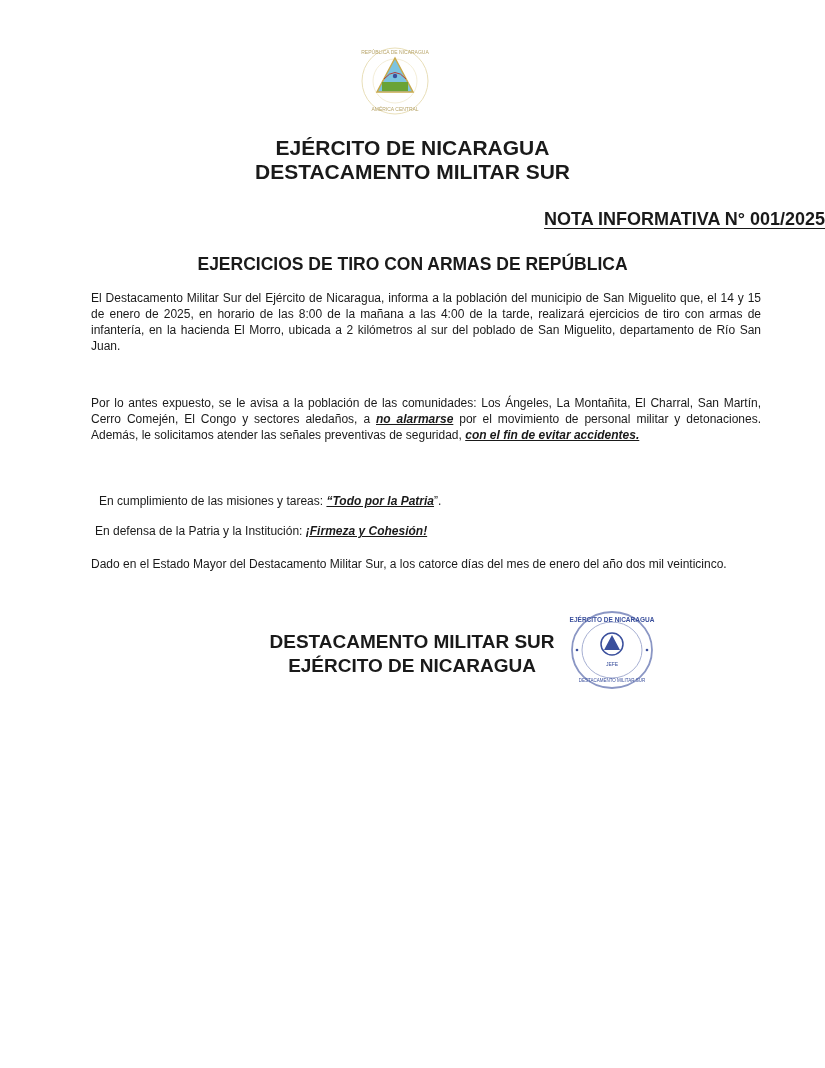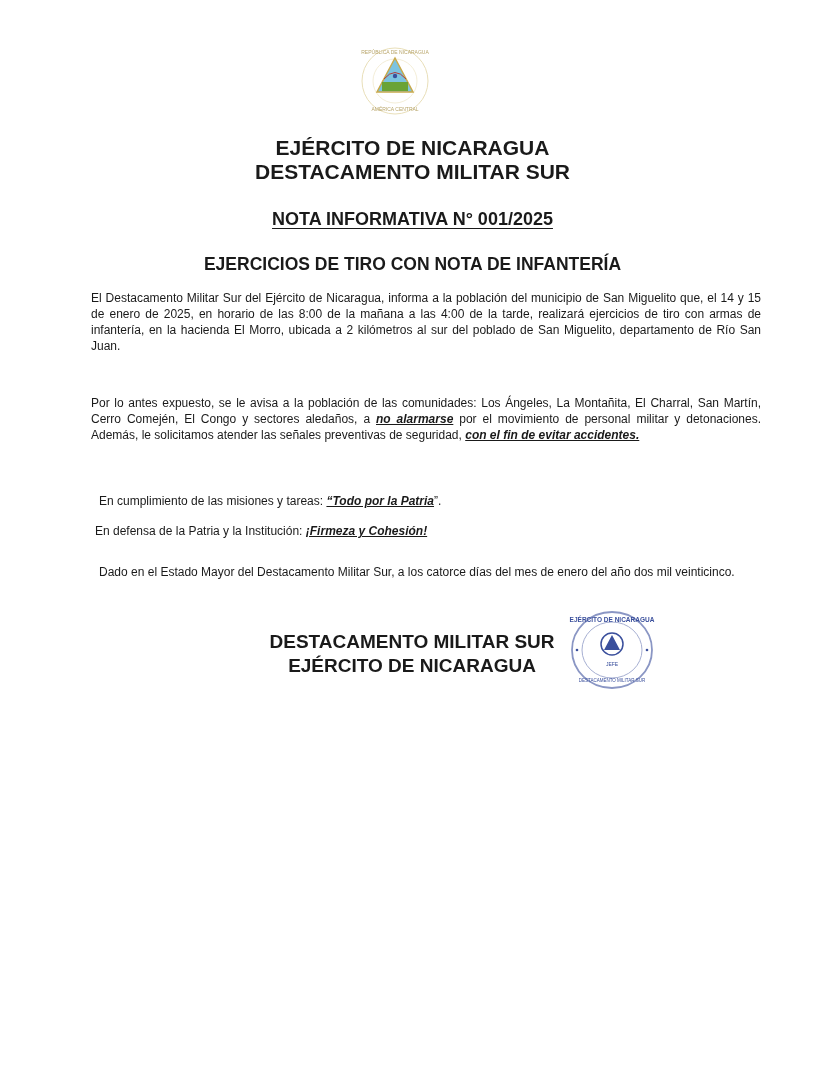--- a/index.html
+++ b/index.html
@@ -1,21 +1,21 @@
 <!DOCTYPE html>
 <html><head>
   <meta charset="utf-8">
   <style>
     html, body { margin: 0; padding: 0; background: #ffffff; }
     body { width: 825px; height: 1068px; position: relative; overflow: hidden;
            font-family: "Liberation Sans", sans-serif; color: #1a1a1a; }
     .seal-top { position: absolute; left: 360px; top: 46px; width: 70px; height: 70px; }
     .header { position: absolute; left: 0; width: 825px; text-align: center; font-weight: bold; }
     .h-org { top: 136px; font-size: 21px; line-height: 24px; }
-    .h-nota { top: 209px; font-size: 18px; text-decoration: underline; text-underline-offset: 3px; }
+    .h-nota { top: 209px; font-size: 18px; text-decoration: underline; text-underline-offset: 3px; text-align: right; }
     .h-subject { top: 254px; font-size: 17.5px; }
     .body-text { position: absolute; left: 91px; width: 670px; font-size: 12px; line-height: 16px; text-align: justify; }
     .p1 { top: 290px; }
     .p2 { top: 395px; }
     .p3 { top: 485px; }
     .p4 { top: 519px; }
     .p5 { top: 556px; }
     .bi { font-weight: bold; font-style: italic; text-decoration: underline; }
     .sign-block { position: absolute; left: 262px; top: 630px; width: 300px; text-align: center;
                   font-weight: bold; font-size: 19px; line-height: 24px; }
@@ -37,37 +37,37 @@
   </svg>
 </div>
 
 <div class="header h-org">
   <div>EJÉRCITO DE NICARAGUA</div>
   <div>DESTACAMENTO MILITAR SUR</div>
 </div>
 
 <div class="header h-nota">NOTA INFORMATIVA N° 001/2025</div>
 
-<div class="header h-subject">EJERCICIOS DE TIRO CON NOTA DE INFANTERÍA</div>
+<div class="header h-subject">EJERCICIOS DE TIRO CON ARMAS DE REPÚBLICA</div>
 
 <p class="body-text p1" style="margin:0">El Destacamento Militar Sur del Ejército de Nicaragua, informa a la población del municipio de San Miguelito que, el 14 y 15 de enero de 2025, en horario de las 8:00 de la mañana a las 4:00 de la tarde, realizará ejercicios de tiro con armas de infantería, en la hacienda El Morro, ubicada a 2 kilómetros al sur del poblado de San Miguelito, departamento de Río San Juan.</p>
 
 <p class="body-text p2" style="margin:0">
   <span>Por lo antes expuesto, se le avisa a la población de las comunidades: Los Ángeles, La Montañita, El Charral, San Martín, Cerro Comején, El Congo y sectores aledaños, a </span><span class="bi">no alarmarse</span><span> por el movimiento de personal militar y detonaciones. Además, le solicitamos atender las señales preventivas de seguridad, </span><span class="bi">con el fin de evitar accidentes.</span>
 </p>
 
 <p class="body-text p3" style="margin:8px">
   <span>En cumplimiento de las misiones y tareas: </span><span class="bi">“Todo por la Patria</span><span>”.</span>
 </p>
 
 <p class="body-text p4" style="margin:4px">
   <span>En defensa de la Patria y la Institución: </span><span class="bi">¡Firmeza y Cohesión!</span>
 </p>
 
-<p class="body-text p5" style="margin:8px">Dado en el Estado Mayor del Destacamento Militar Sur, a los catorce días del mes de enero del año dos mil veinticinco.</p>
+<p class="body-text p5" style="margin:0">Dado en el Estado Mayor del Destacamento Militar Sur, a los catorce días del mes de enero del año dos mil veinticinco.</p>
 
 <div class="sign-block">
   <div>DESTACAMENTO MILITAR SUR</div>
   <div>EJÉRCITO DE NICARAGUA</div>
 </div>
 
 <div class="seal-bottom">
   <svg width="88" height="84" viewBox="0 0 88 84">
     <ellipse cx="44" cy="42" rx="40" ry="38" fill="none" stroke="#8a96c4" stroke-width="1.8"></ellipse>
     <ellipse cx="44" cy="42" rx="30" ry="28" fill="none" stroke="#a6afd2" stroke-width="1"></ellipse>

